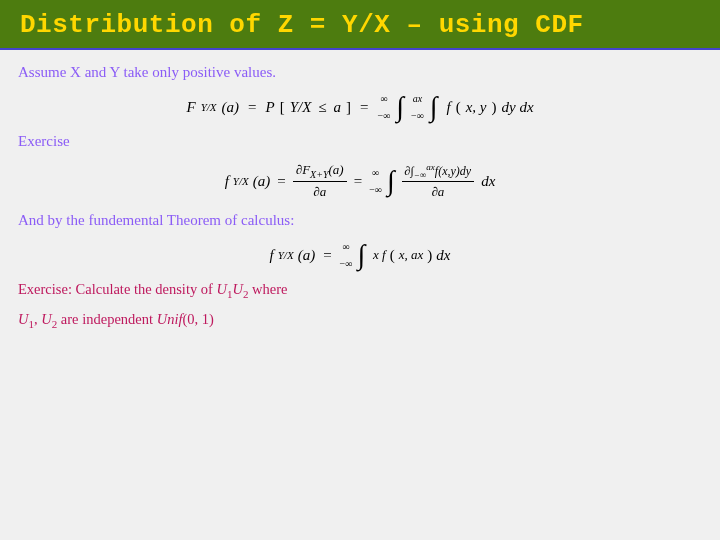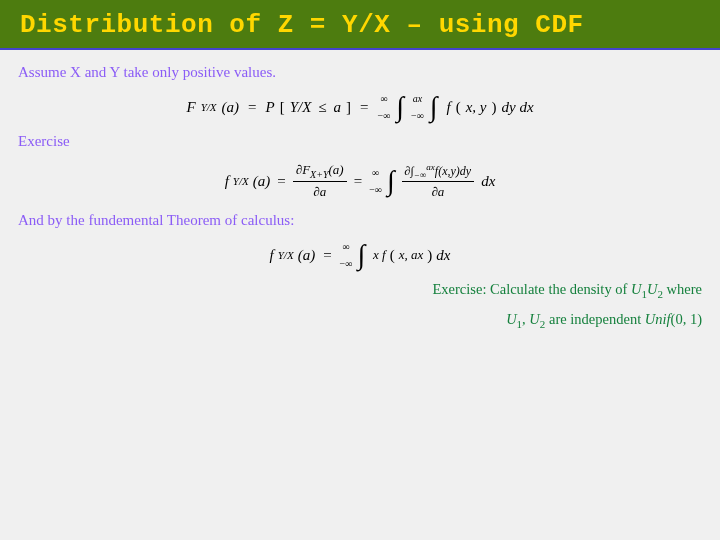--- a/index.html
+++ b/index.html
@@ -74,23 +74,22 @@
       font-size: 13px;
     }
 
     .frac-den {
       padding: 1px 3px 0 3px;
       font-size: 13px;
     }
 
     .bottom-text {
       font-size: 14.5px;
-      color: #15803d;
+      color: #be185d;
       line-height: 1.5;
-      text-align: right;
     }
   </style>
 </head>
 <body>
 
 <div class="slide">
   <div class="title-bar">
     <span class="title-text">Distribution of Z = Y/X – using CDF</span>
   </div>
 

